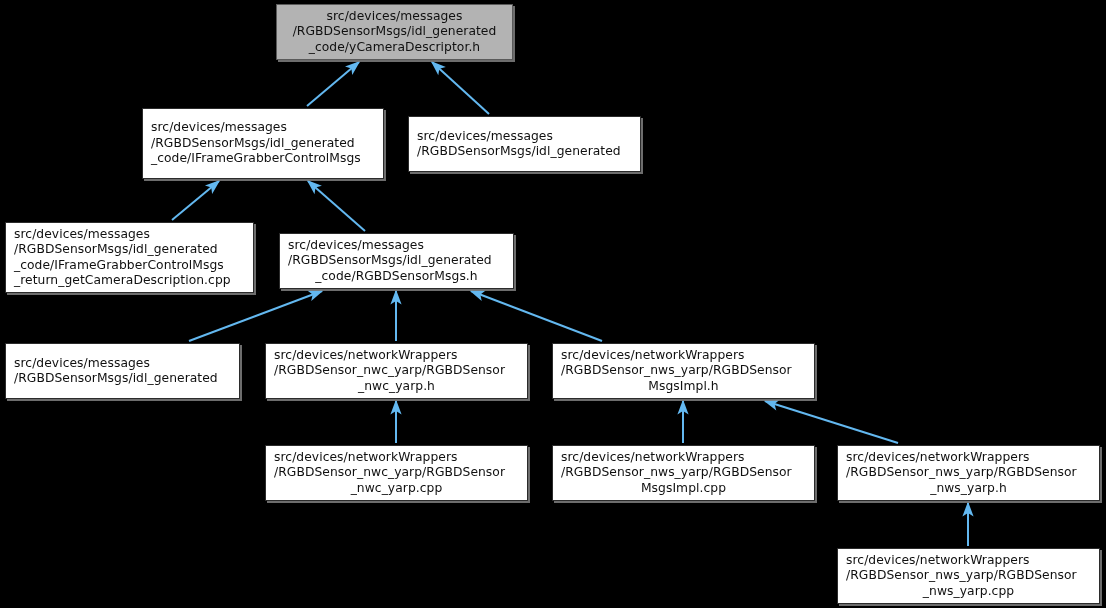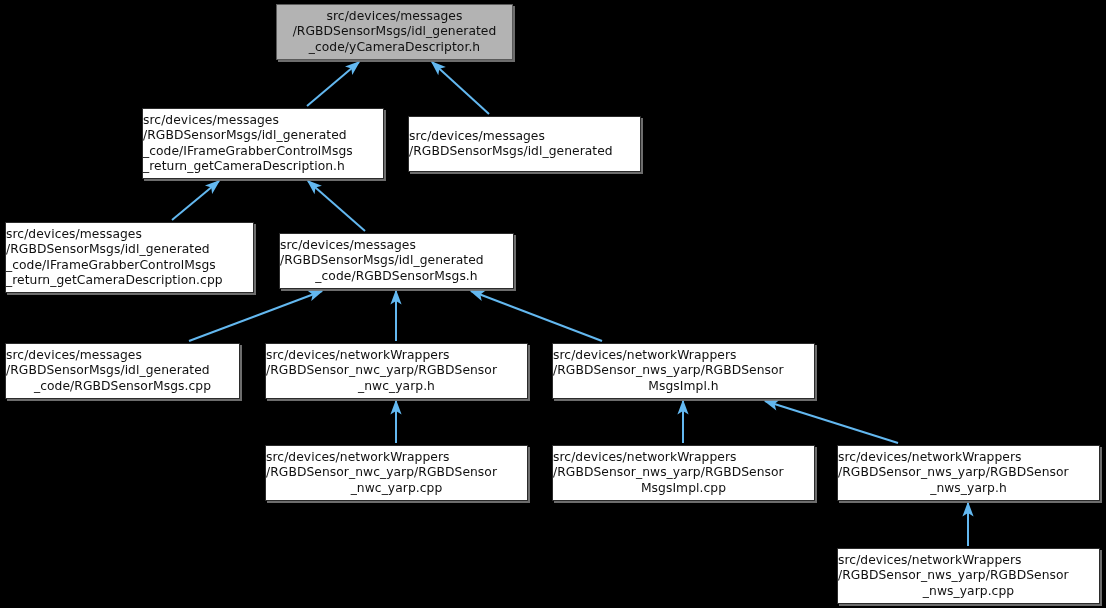--- a/index.html
+++ b/index.html
@@ -14,21 +14,21 @@
     box-shadow:2px 2px 0 rgba(128,128,128,0.85);
     color:#101010;
     font-size:12.3px;
     line-height:15.4px;
     letter-spacing:0.005em;
     text-align:center;
     display:flex;
     flex-direction:column;
     align-items:center;
     justify-content:center;
-    padding:2px 0;
+    padding:2px 8px;
     z-index:2;
   }
   .node.root{
     background:#b3b3b3;
     border:1px solid #5a5a5a;
   }
   .node .ln{display:block;white-space:pre;}
   .node .ln.l{align-self:flex-start;}
 </style>
 </head>
@@ -58,41 +58,39 @@
   <div id="node-layer">
       <div class="node root" title="src/devices/messages/RGBDSensorMsgs/idl_generated_code/yCameraDescriptor.h" style="left: 276px; top: 4px; width: 237px; height: 56px;">
         <span class="ln">src/devices/messages</span>
         <span class="ln">/RGBDSensorMsgs/idl_generated</span>
         <span class="ln">_code/yCameraDescriptor.h</span>
       </div>
       <div class="node" title="src/devices/messages/RGBDSensorMsgs/idl_generated_code/IFrameGrabberControlMsgs_return_getCameraDescription.h" style="left: 142px; top: 108px; width: 242px; height: 71px;">
         <span class="ln l">src/devices/messages</span>
         <span class="ln l">/RGBDSensorMsgs/idl_generated</span>
         <span class="ln l">_code/IFrameGrabberControlMsgs</span>
-        <span class="ln l">_return_getCameraDescription.h</span>
       </div>
       <div class="node" title="src/devices/messages/RGBDSensorMsgs/idl_generated_code/yCameraDescriptor.cpp" style="left: 408px; top: 116px; width: 233px; height: 56px;">
         <span class="ln l">src/devices/messages</span>
         <span class="ln l">/RGBDSensorMsgs/idl_generated</span>
       </div>
       <div class="node" title="src/devices/messages/RGBDSensorMsgs/idl_generated_code/IFrameGrabberControlMsgs_return_getCameraDescription.cpp" style="left: 5px; top: 222px; width: 249px; height: 71px;">
         <span class="ln l">src/devices/messages</span>
         <span class="ln l">/RGBDSensorMsgs/idl_generated</span>
         <span class="ln l">_code/IFrameGrabberControlMsgs</span>
         <span class="ln l">_return_getCameraDescription.cpp</span>
       </div>
       <div class="node" title="src/devices/messages/RGBDSensorMsgs/idl_generated_code/RGBDSensorMsgs.h" style="left: 279px; top: 233px; width: 235px; height: 56px;">
         <span class="ln l">src/devices/messages</span>
         <span class="ln l">/RGBDSensorMsgs/idl_generated</span>
         <span class="ln">_code/RGBDSensorMsgs.h</span>
       </div>
       <div class="node" title="src/devices/messages/RGBDSensorMsgs/idl_generated_code/RGBDSensorMsgs.cpp" style="left: 5px; top: 343px; width: 235px; height: 56px;">
         <span class="ln l">src/devices/messages</span>
         <span class="ln l">/RGBDSensorMsgs/idl_generated</span>
-        <span class="ln">_code/RGBDSensorMsgs.cpp</span>
       </div>
       <div class="node" title="src/devices/networkWrappers/RGBDSensor_nwc_yarp/RGBDSensor_nwc_yarp.h" style="left: 265px; top: 343px; width: 263px; height: 56px;">
         <span class="ln l">src/devices/networkWrappers</span>
         <span class="ln l">/RGBDSensor_nwc_yarp/RGBDSensor</span>
         <span class="ln">_nwc_yarp.h</span>
       </div>
       <div class="node" title="src/devices/networkWrappers/RGBDSensor_nws_yarp/RGBDSensorMsgsImpl.h" style="left: 552px; top: 343px; width: 263px; height: 56px;">
         <span class="ln l">src/devices/networkWrappers</span>
         <span class="ln l">/RGBDSensor_nws_yarp/RGBDSensor</span>
         <span class="ln">MsgsImpl.h</span>

